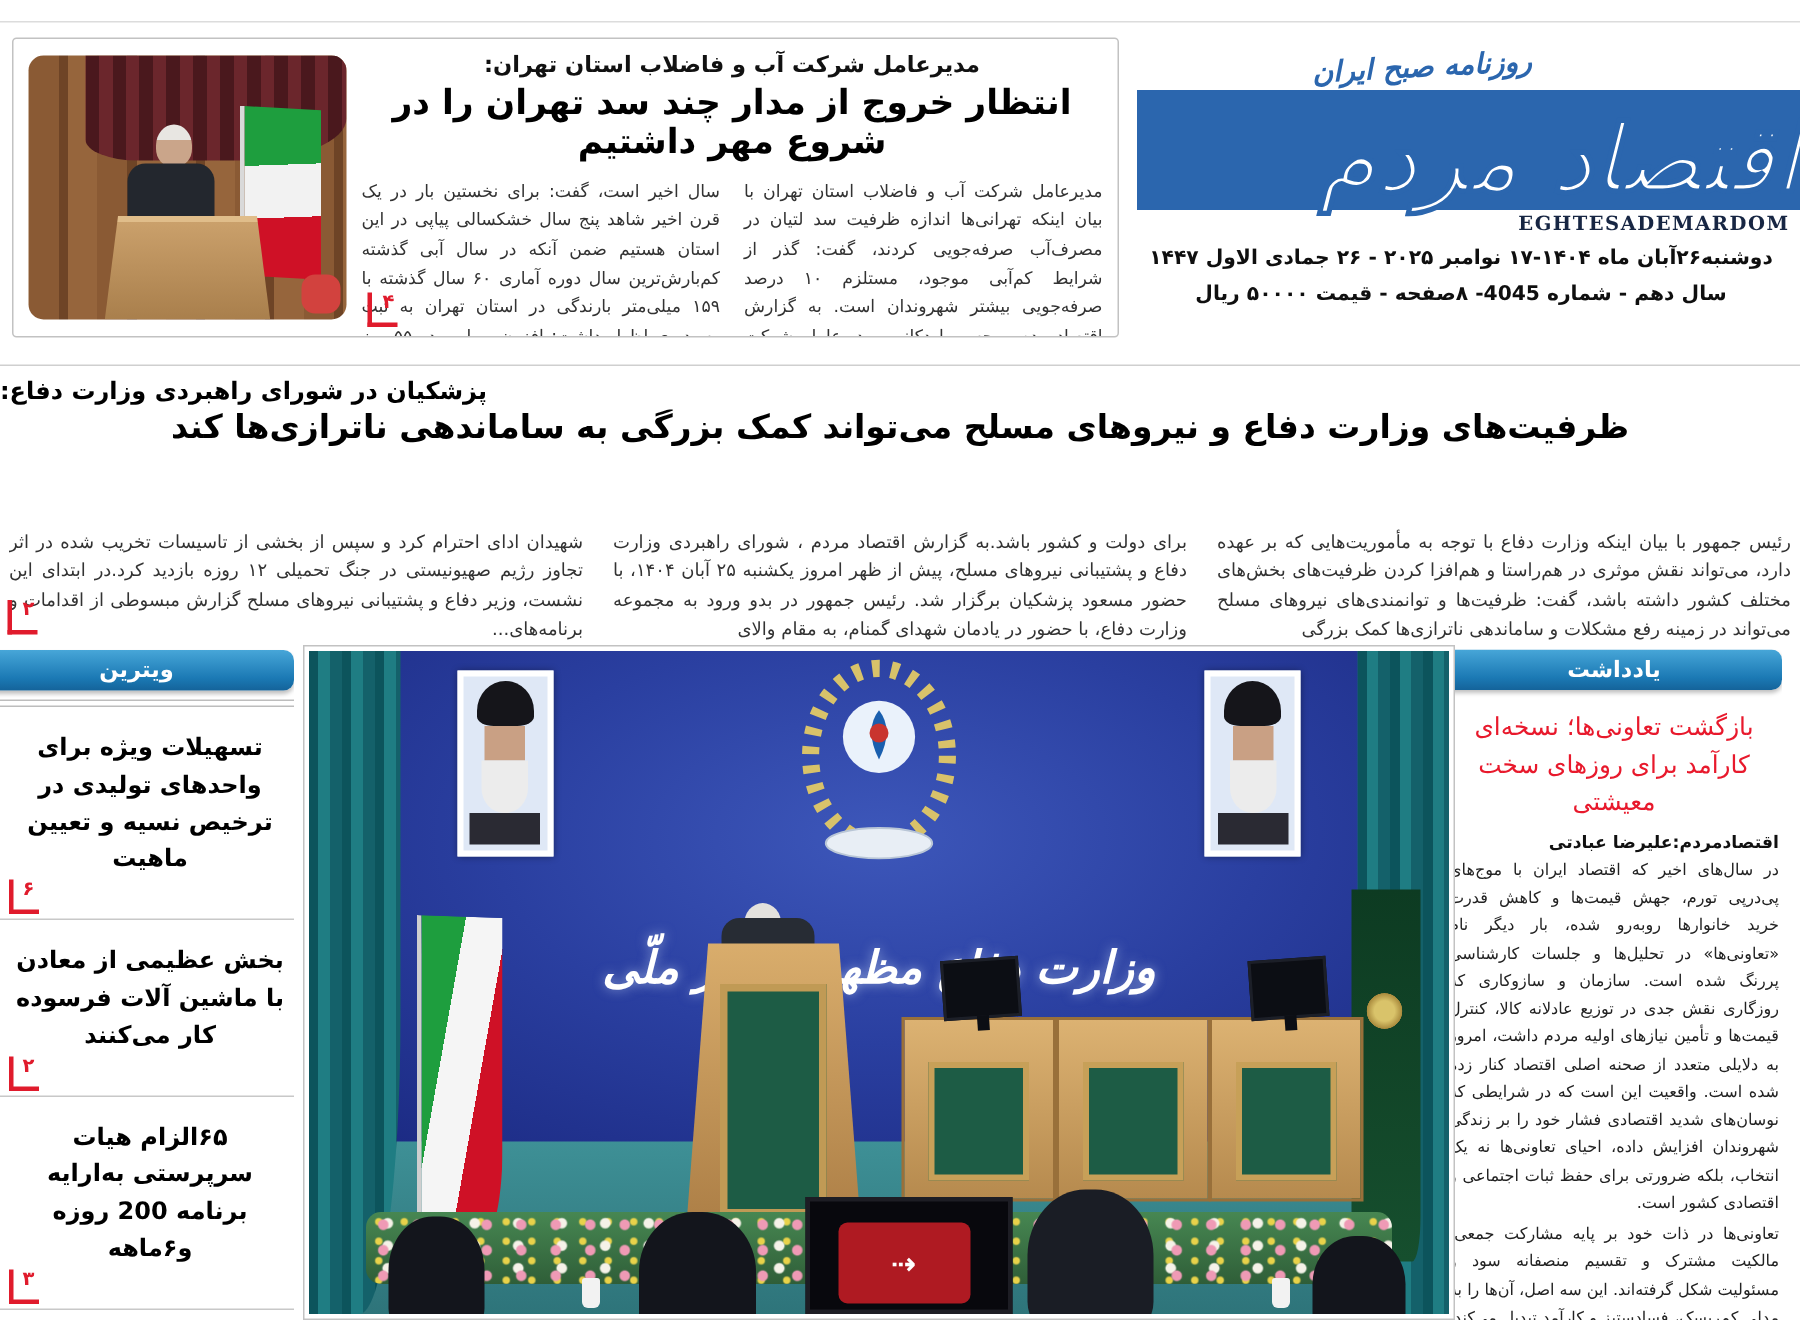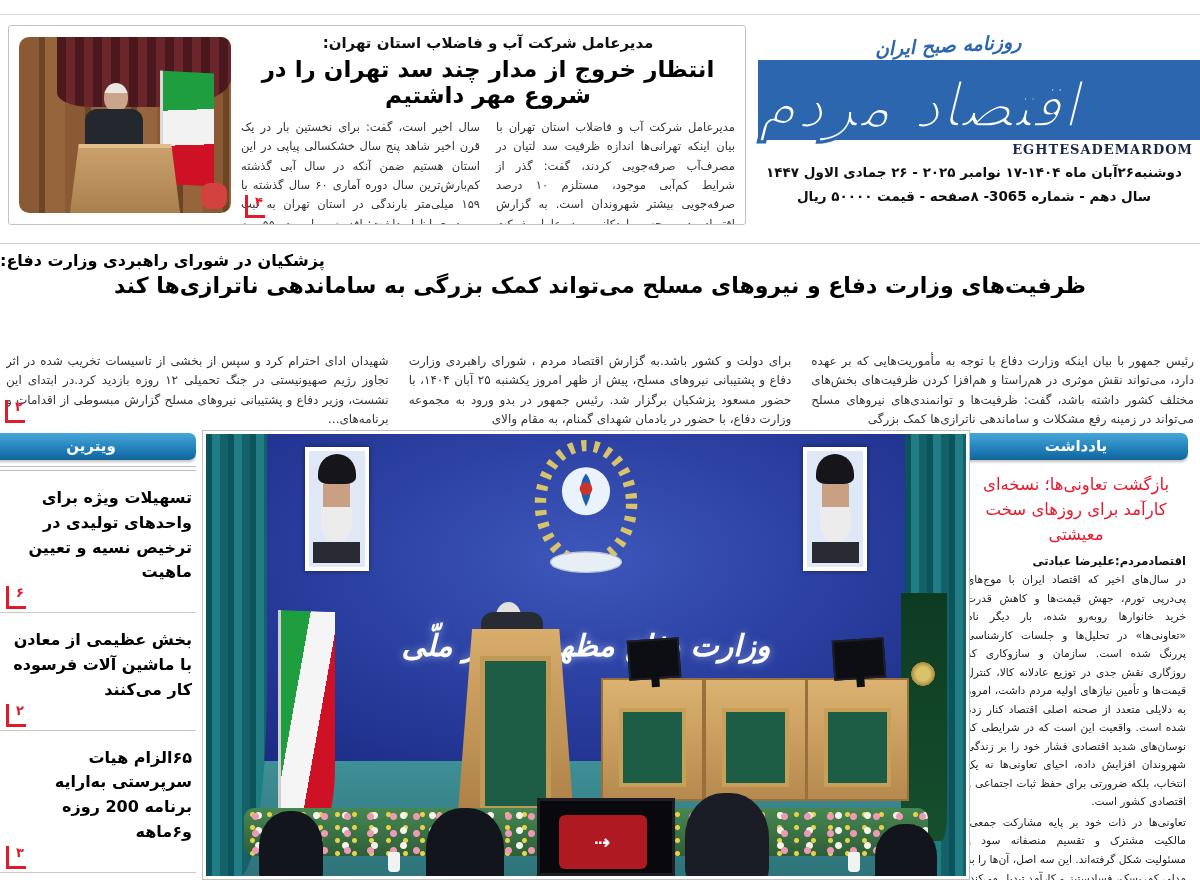--- a/index.html
+++ b/index.html
@@ -5,21 +5,21 @@
   html,body{margin:0;padding:0;}
   body{width:1200px;height:880px;background:#fff;position:relative;overflow:hidden;
        font-family:"DejaVu Sans",sans-serif;direction:rtl;color:#222;}
   .topline{position:absolute;top:14px;left:0;right:0;border-top:1px solid #dcdcdc;}
 
   
   .masthead{position:absolute;top:8px;right:0;width:452px;height:232px;}
   .mh-tagline{position:absolute;top:26px;left:70px;width:260px;text-align:center;
       color:#2b66ae;font-weight:bold;font-style:italic;font-size:19px;transform:rotate(-3deg);}
   .mh-band{position:absolute;top:52px;left:10px;right:0;height:80px;background:#2b66ae;}
-  .mh-title{position:absolute;bottom:2px;left:0;right:0;text-align:left;color:#fff;
+  .mh-title{position:absolute;bottom:2px;left:0;right:0;text-align:right;color:#fff;
       font-size:62px;line-height:1.05;font-weight:bold;font-style:italic;white-space:nowrap;
       -webkit-text-stroke:1.5px #2b66ae;}
   .mh-latin{position:absolute;top:134px;right:4px;font-family:"DejaVu Serif",serif;
       font-size:13px;letter-spacing:1px;color:#172643;font-weight:bold;background:#fff;padding:0 3px;}
   .mh-dates{position:absolute;top:152px;left:0;right:0;text-align:center;font-weight:bold;
       font-size:13.5px;color:#0f0f0f;line-height:1.8;}
 
   
   .top-box{position:absolute;top:25px;left:8px;width:736px;height:198px;
       border:1px solid #c2c2c2;border-radius:3px;background:#fff;}
@@ -62,21 +62,21 @@
   
   .bar{height:27px;background:linear-gradient(180deg,#47a6d8 0%,#1b79b4 70%,#14639a 100%);
       border-radius:0 7px 7px 0;color:#fff;text-align:center;font-weight:bold;font-size:15px;
       line-height:27px;box-shadow:0 2px 3px rgba(0,0,0,.25);}
   .dblline{border-top:1px solid #bdbdbd;border-bottom:1px solid #bdbdbd;height:3px;margin-top:6px;}
 
   
   .sidebar{position:absolute;left:0;top:433px;width:196px;height:447px;overflow:hidden;}
   .sidebar .bar{width:210px;}
   .sb-item{position:relative;padding:15px 4px 27px 8px;border-bottom:1px solid #c8c8c8;
-      font-weight:bold;font-size:16px;line-height:1.55;color:#000;}
+      text-align:center;font-weight:bold;font-size:16px;line-height:1.55;color:#000;}
   .sb-item:last-child{border-bottom:none;}
   .sb-item .pmark{position:absolute;left:6px;bottom:3px;}
 
   
   .note{position:absolute;right:12px;top:433px;width:224px;height:447px;overflow:hidden;}
   .note-title{color:#e8192c;font-weight:normal;font-size:16.5px;text-align:center;line-height:1.5;
       margin:13px 2px 7px;}
   .note-byline{font-weight:bold;font-size:11.5px;color:#111;margin:0 2px 3px;text-align:right;}
   .note-body{font-size:10.7px;text-align:justify;line-height:1.73;color:#222;margin:0 2px;}
   .note-body p{margin:0 0 2px;}
@@ -153,21 +153,21 @@
 <div class="topline"></div>
 
 <div class="masthead">
   <div class="mh-tagline">روزنامه صبح ایران</div>
   <div class="mh-band">
     <div class="mh-title fit-line">اقتصاد مردم</div>
   </div>
   <div class="mh-latin">EGHTESADEMARDOM</div>
   <div class="mh-dates">
     <div>دوشنبه۲۶آبان ماه ۱۴۰۴-۱۷ نوامبر ۲۰۲۵ - ۲۶ جمادی الاول ۱۴۴۷</div>
-    <div>سال دهم - شماره 3065- ۸صفحه - قیمت ۵۰۰۰۰ ریال</div>
+    <div>سال دهم - شماره 4045- ۸صفحه - قیمت ۵۰۰۰۰ ریال</div>
   </div>
 </div>
 
 <div class="top-box">
   <div class="tl-photo">
     <div class="tlp-curtain"></div>
     <div class="tlp-flag"></div>
     <div class="tlp-head"></div>
     <div class="tlp-shirt"></div>
     <div class="tlp-body"></div>

